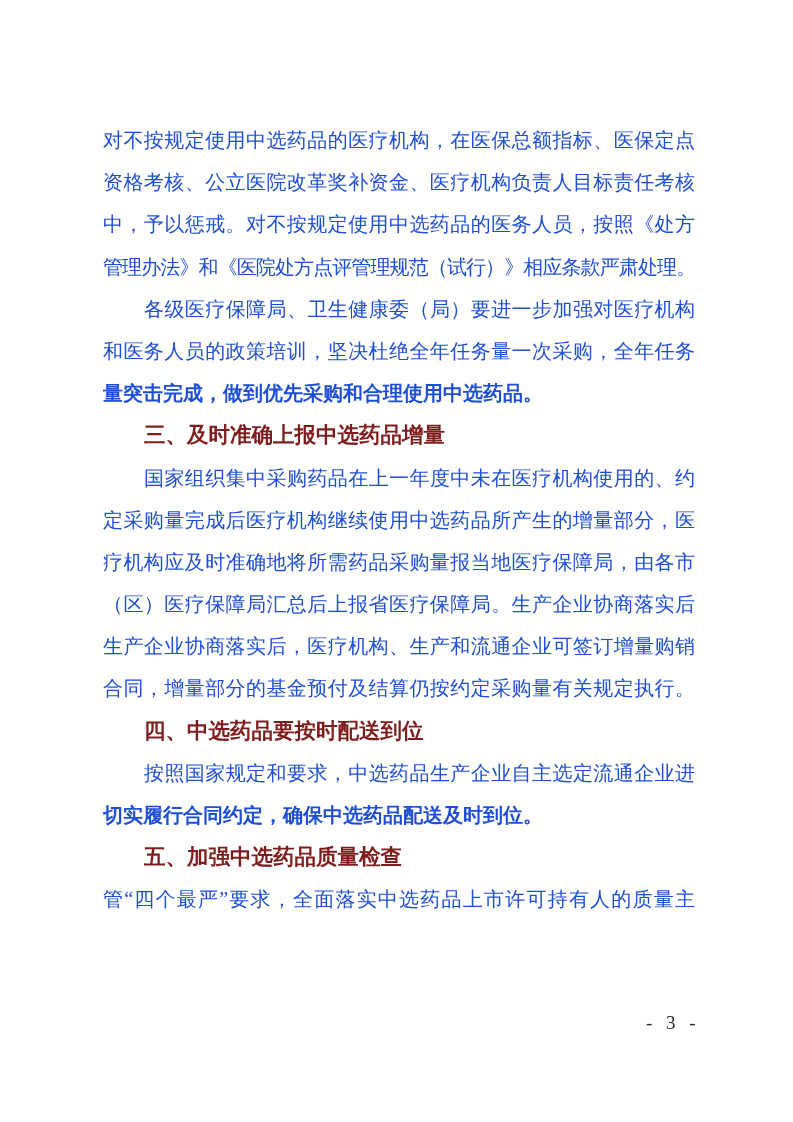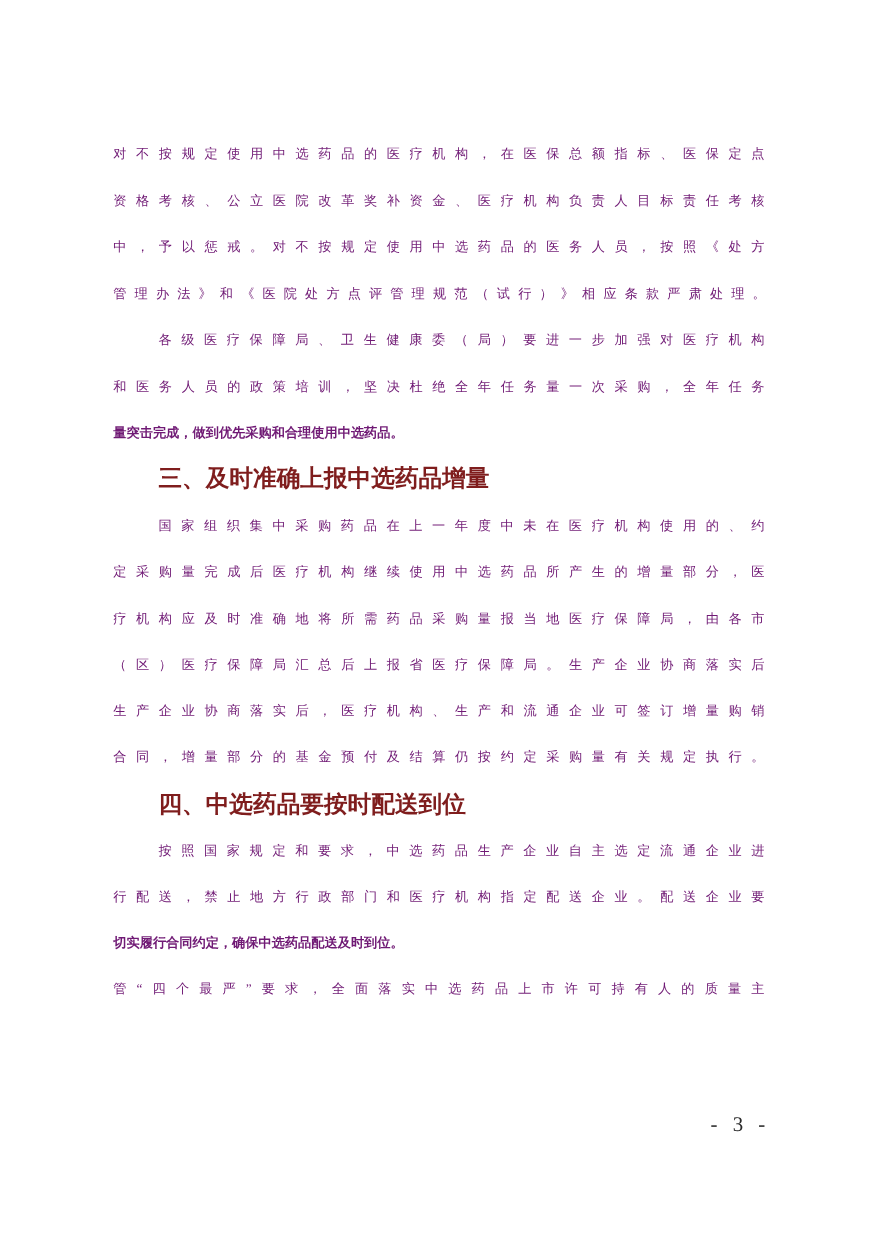--- a/index.html
+++ b/index.html
@@ -17,22 +17,22 @@
   }
   .content {
     position: absolute;
     left: 103px;
     top: 119px;
     width: 592px;
   }
   .line {
     height: 42.2px;
     line-height: 42.2px;
-    font-size: 12px;
-    color: #701a75;
+    font-size: 20px;
+    color: #1d4ed8;
     text-align: justify;
     text-align-last: justify;
     text-justify: inter-ideograph;
     overflow: visible;
   }
   
   .ind {
     padding-left: 41px;
   }
   
@@ -80,18 +80,18 @@
     <div class="line end">量突击完成，做到优先采购和合理使用中选药品。</div>
     <div class="line hd">三、及时准确上报中选药品增量</div>
     <div class="line jf ind">国家组织集中采购药品在上一年度中未在医疗机构使用的、约</div>
     <div class="line jf">定采购量完成后医疗机构继续使用中选药品所产生的增量部分，医</div>
     <div class="line jf">疗机构应及时准确地将所需药品采购量报当地医疗保障局，由各市</div>
     <div class="line jf">（区）医疗保障局汇总后上报省医疗保障局。生产企业协商落实后</div>
     <div class="line jf">生产企业协商落实后，医疗机构、生产和流通企业可签订增量购销</div>
     <div class="line jf">合同，增量部分的基金预付及结算仍按约定采购量有关规定执行。</div>
     <div class="line hd">四、中选药品要按时配送到位</div>
     <div class="line jf ind">按照国家规定和要求，中选药品生产企业自主选定流通企业进</div>
-    <div class="line jf">行配送，禁止地方行政部门和医疗机构指定配送企业。配送企业要</div>
     <div class="line end">切实履行合同约定，确保中选药品配送及时到位。</div>
+    <div class="line hd">五、加强中选药品质量检查</div>
     <div class="line jf">管“四个最严”要求，全面落实中选药品上市许可持有人的质量主</div>
   </div>
   <div class="pagenum">- 3 -</div>
 </div>
 
 </body></html>

